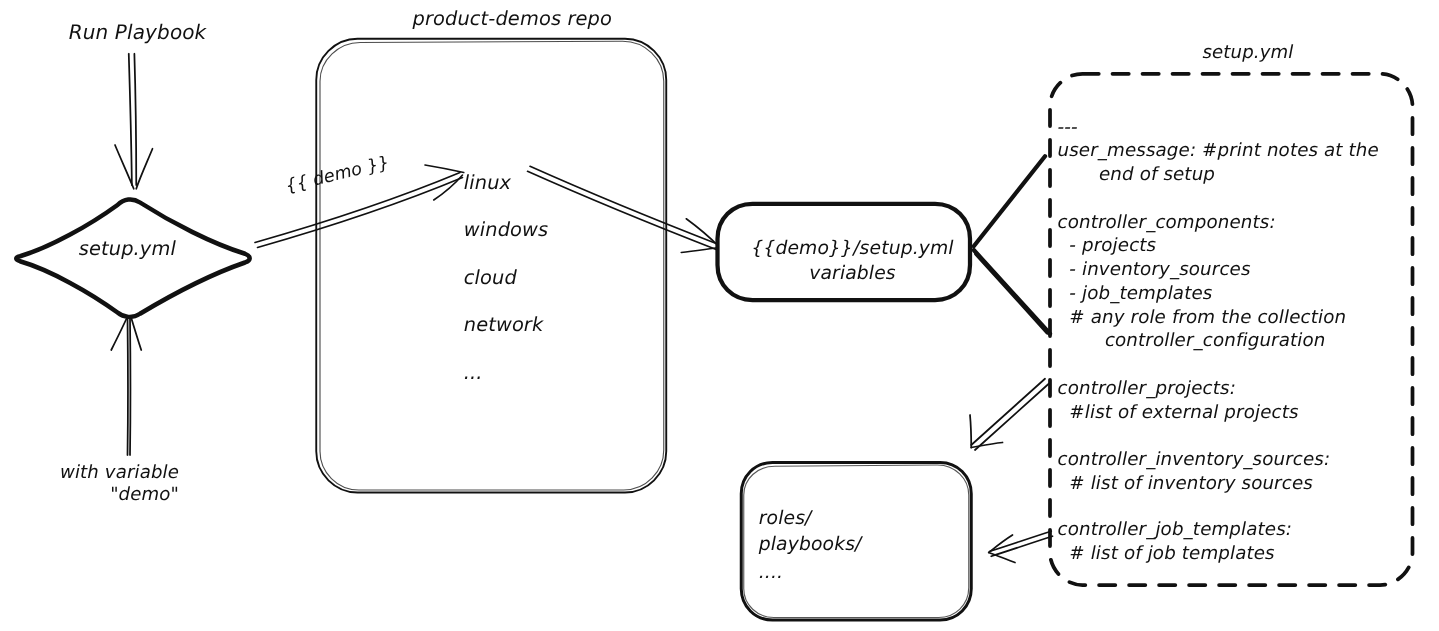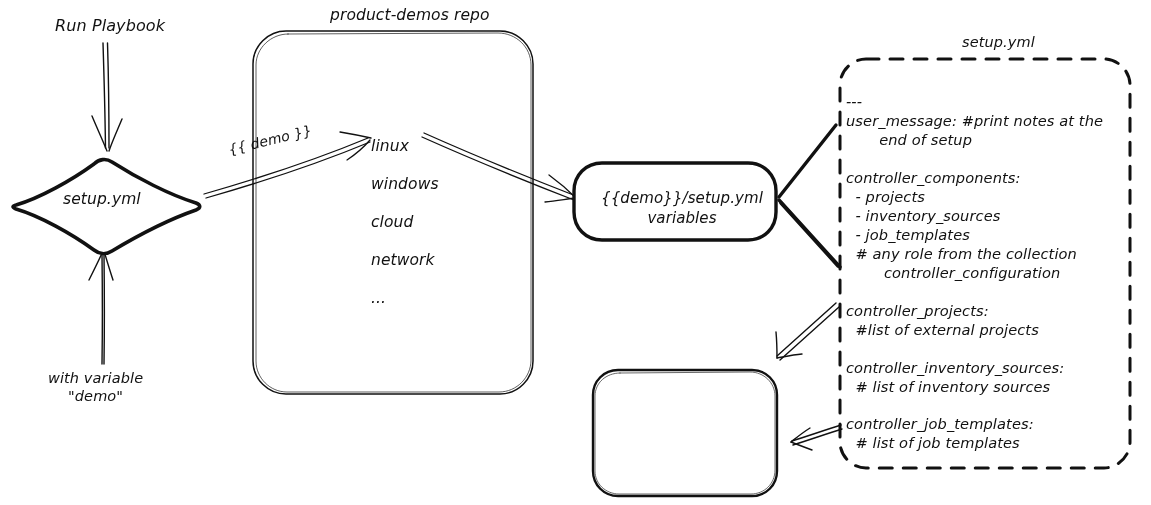--- a/index.html
+++ b/index.html
@@ -35,21 +35,21 @@
     font-weight: 500;
   }
   
   #run-playbook-label {
     left: 55px; top: 18px;
     font-size: 16px;
   }
   #with-variable-label {
     left: 48px; top: 369px;
     font-size: 14.5px;
-    text-align: center;
+    text-align: right;
     line-height: 1.25;
   }
   #repo-title {
     left: 330px; top: 8px;
     font-size: 15.5px;
   }
   #repo-list {
     left: 371px; top: 128px;
     font-size: 15.5px;
     line-height: 2.45;
@@ -196,20 +196,23 @@
 ...</div>
 
   <div class="lbl hand" id="repo-title">product-demos repo</div>
 
   <div class="lbl hand" id="demo-var-label">{{ demo }}</div>
 
   <div class="lbl hand" id="vars-box-label">{{demo}}/setup.yml
 variables</div>
 
 
+  <div class="lbl hand" id="external-repo-body">roles/
+playbooks/
+....</div>
 
   <div class="lbl hand" id="setupyml-panel-title">setup.yml</div>
 
   <div class="lbl hand" id="setupyml-body">---
 user_message: #print notes at the
        end of setup
  
 controller_components:
   - projects
   - inventory_sources

